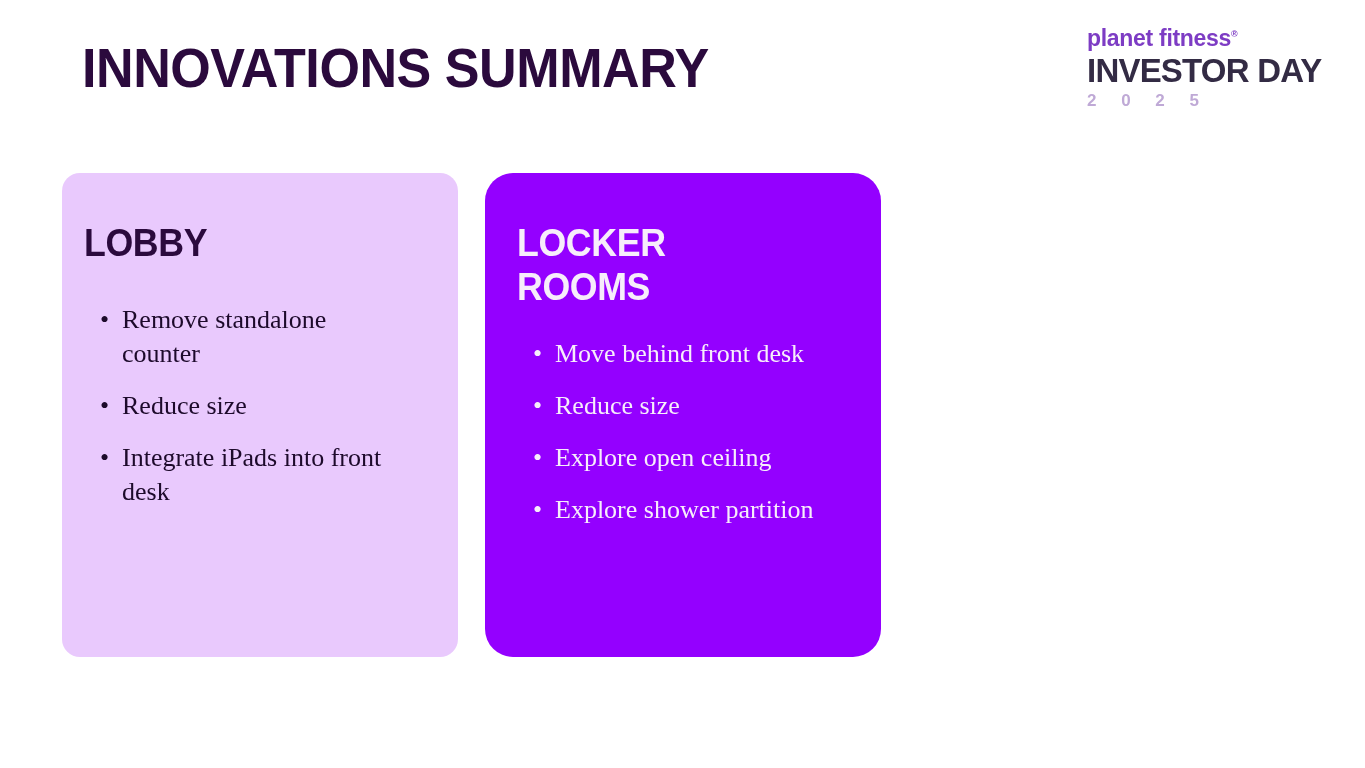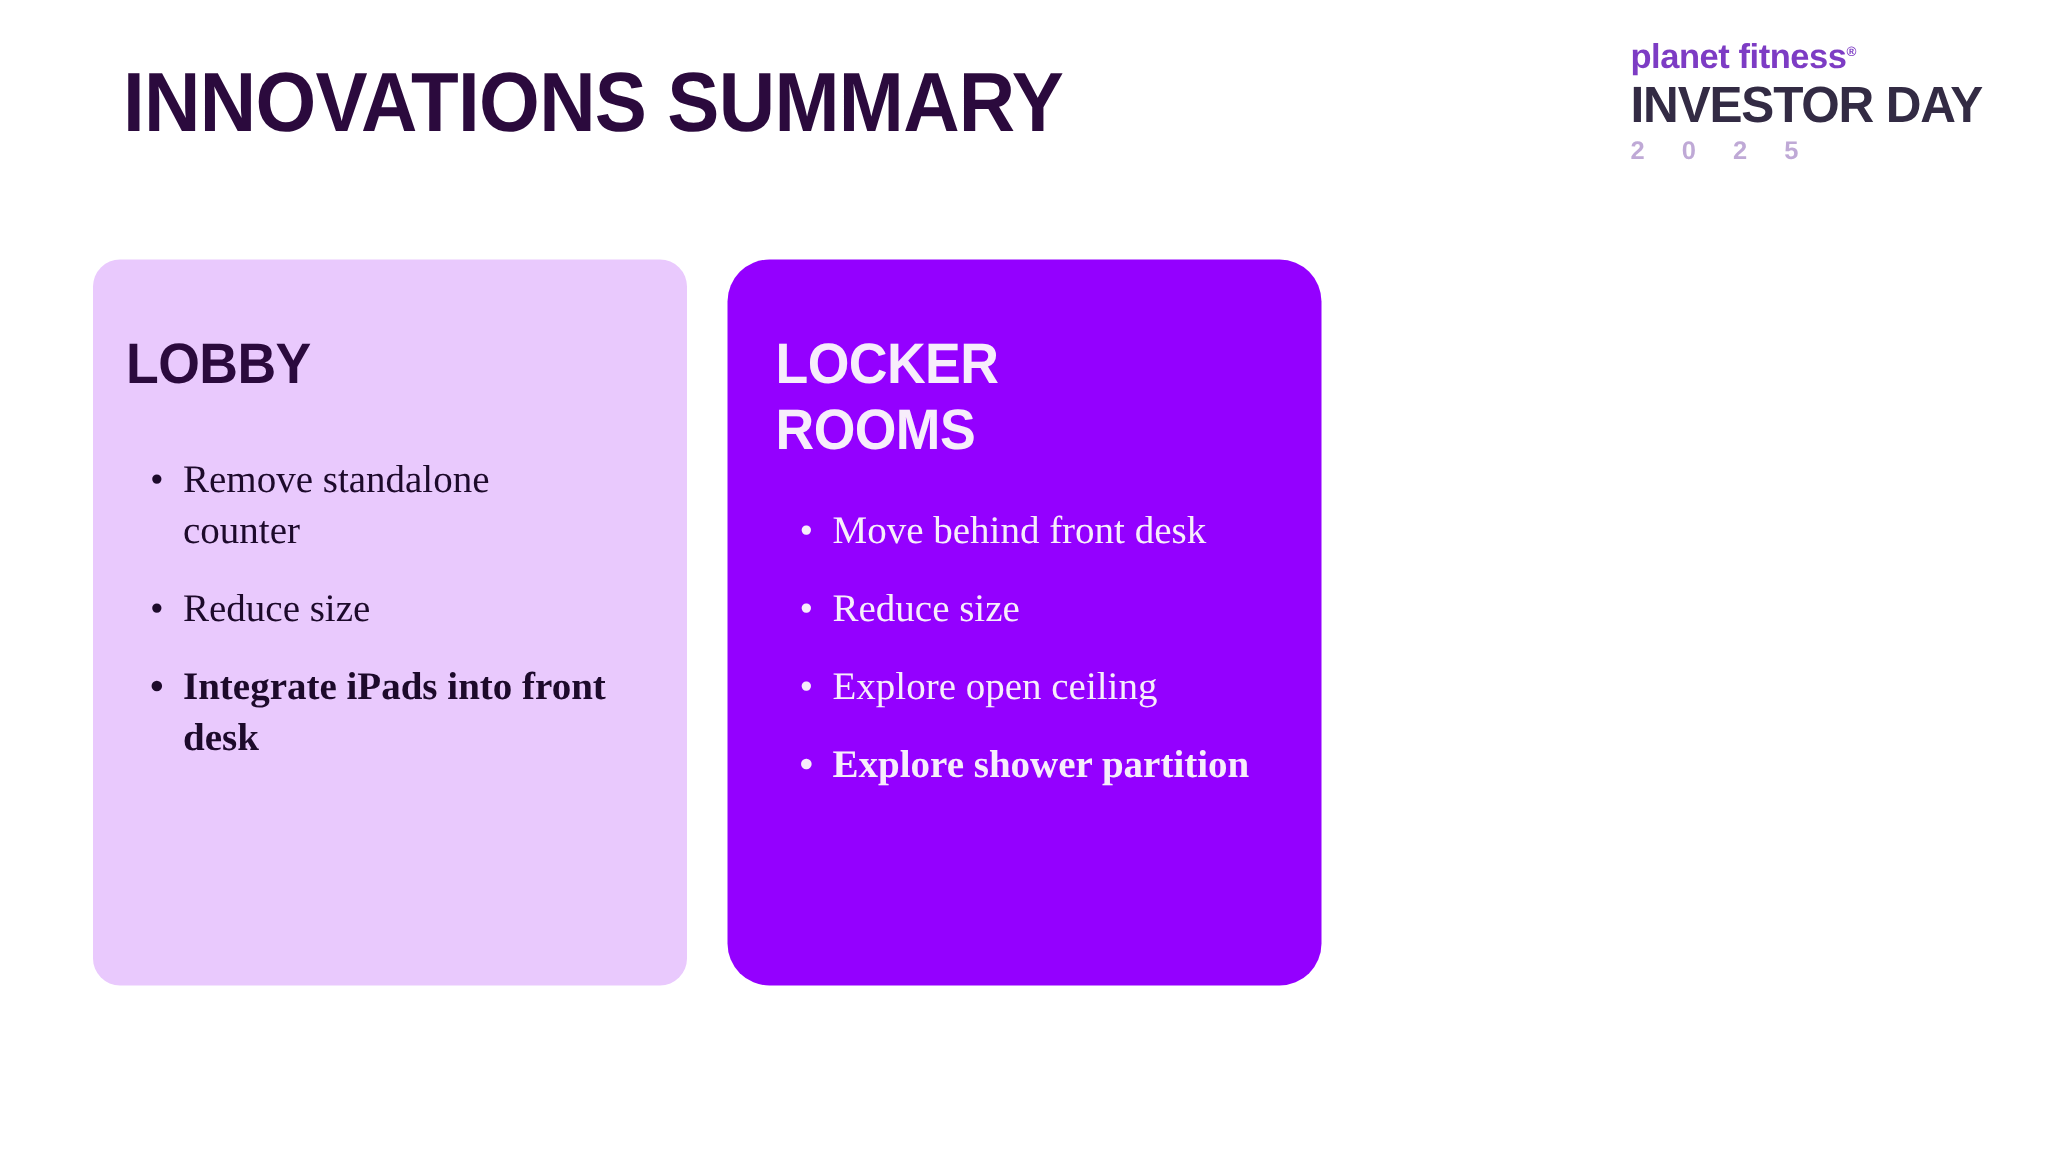--- a/index.html
+++ b/index.html
@@ -145,21 +145,21 @@
     padding: 0;
     font-family: "Liberation Serif", serif;
     font-size: 26px;
     line-height: 34px;
   }
   .bullet-list li {
     position: relative;
     padding-left: 22px;
     margin-bottom: 18px;
   }
-  .bullet-list li:last-child { margin-bottom: 0; font-weight: bold; }
+  .bullet-list li:last-child { margin-bottom: 0; }
   .bullet-list li::before {
     content: "\2022";
     position: absolute;
     left: 0;
     top: 0;
     font-size: 26px;
     line-height: 34px;
   }
   .card-lobby .bullet-list { color: #1d0a2b; }
   .card-locker .bullet-list { color: #f7edfb; }

